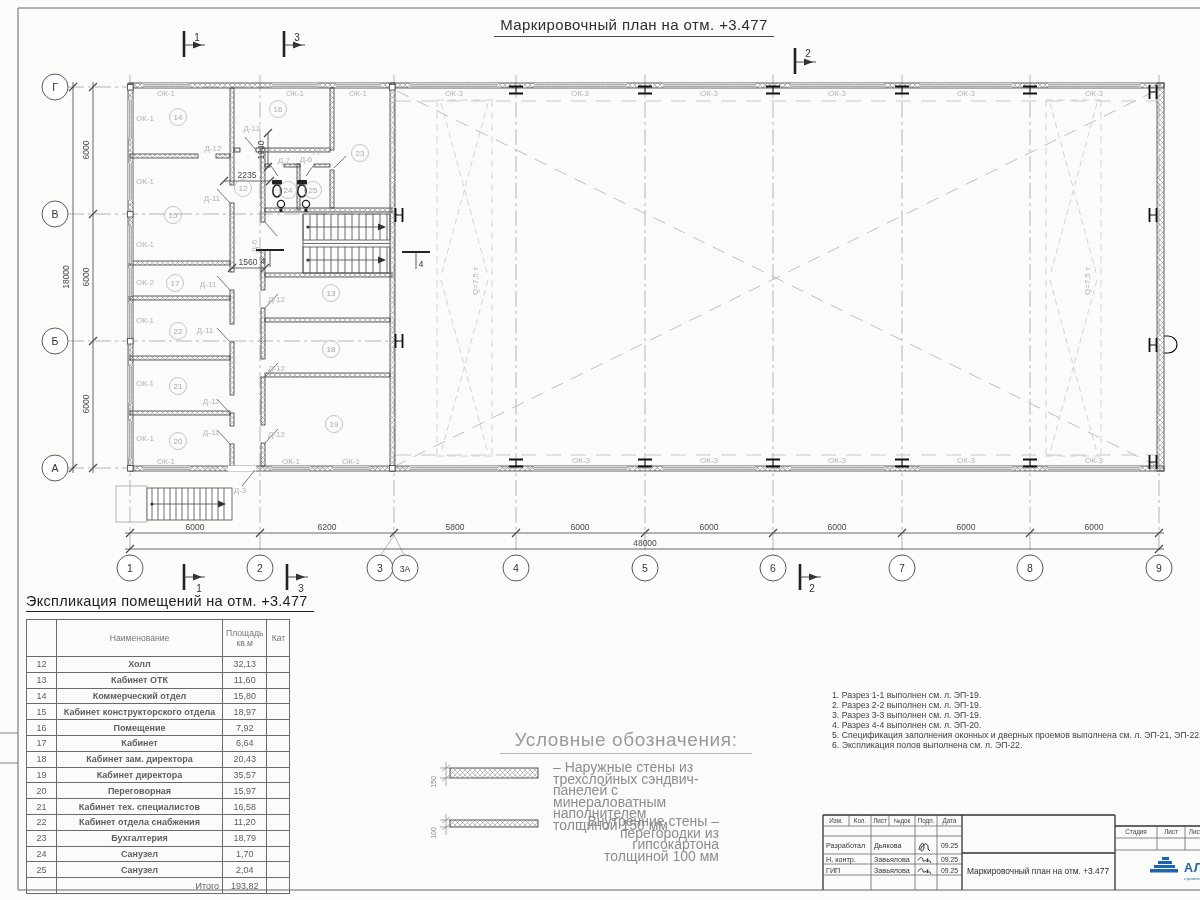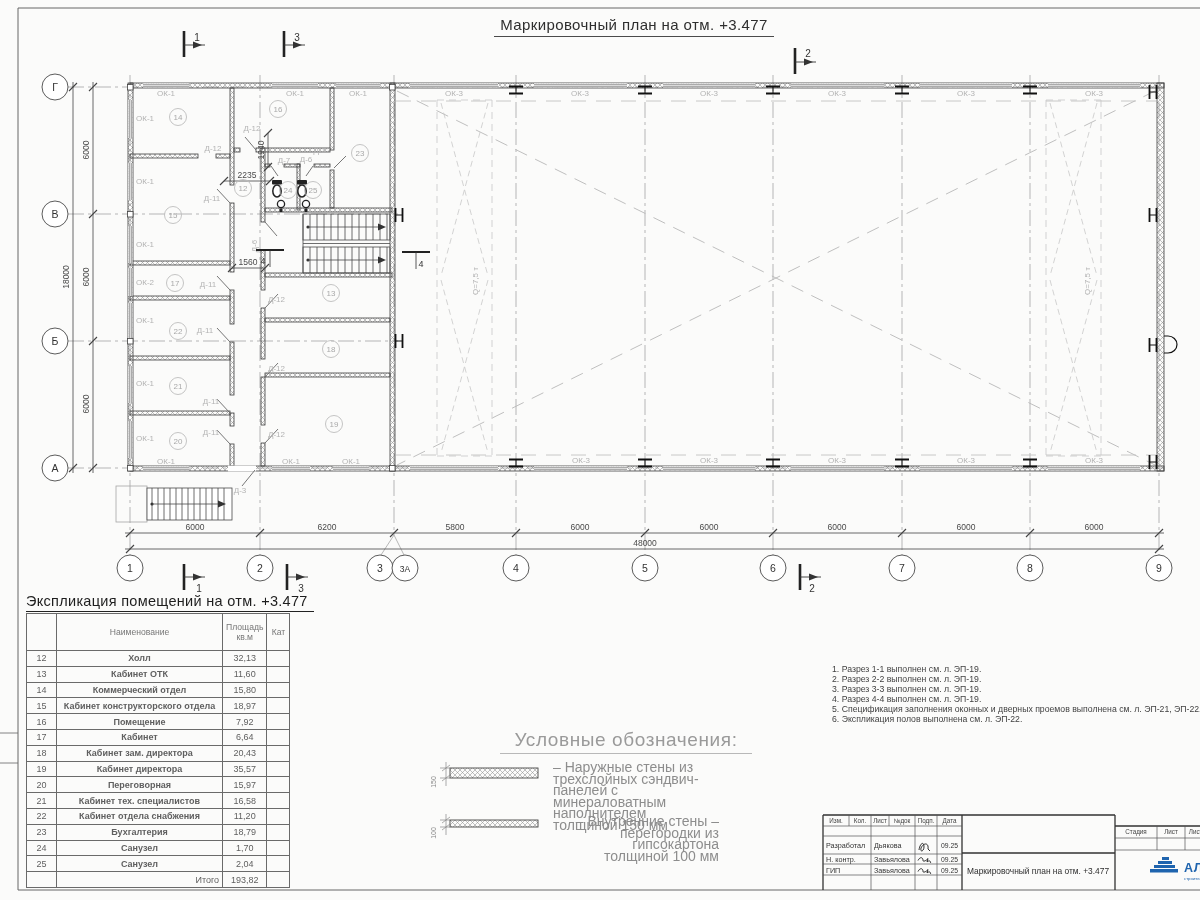--- a/index.html
+++ b/index.html
@@ -18,31 +18,31 @@
   .tbr{fill:#333;font-size:7.2px;text-anchor:start;}
   .tbd{fill:#333;font-size:6.8px;text-anchor:middle;}
   .tbt{fill:#2e2e2e;font-size:8.4px;text-anchor:middle;}
   .lgd{fill:#8a8a8a;font-size:7px;text-anchor:middle;}
   .logo-t{fill:#1f64ae;font-size:12.5px;font-weight:bold;letter-spacing:.5px;}
   .logo-s{fill:#1f64ae;font-size:4.3px;}
   .htitle{position:absolute;color:#2e2e2e;font-size:15px;letter-spacing:.4px;
     border-bottom:1.3px solid #4a4a4a;padding-bottom:3px;text-align:center;}
   .schedule{position:absolute;left:26px;top:592px;}
   .schedule-title{display:inline-block;color:#1e1e1e;font-size:14.5px;letter-spacing:.3px;
-    border-bottom:1.4px solid #222;padding-bottom:2px;padding-right:6px;margin-bottom:1px;}
+    border-bottom:1.4px solid #222;padding-bottom:2px;padding-right:6px;margin-bottom:7px;}
   table.sch{border-collapse:collapse;color:#5f5f5f;font-size:9px;border:1.4px solid #555;}
   table.sch td{border:0.8px solid #6a6a6a;height:14.8px;padding:0 3px;white-space:nowrap;overflow:hidden;}
   table.sch tr.hd td{height:36px;text-align:center;white-space:normal;color:#777;font-size:8.6px;line-height:10px;}
   td.c{text-align:center;}
   td.nm{text-align:center;font-weight:bold;}
   td.tot{text-align:right;padding-right:5px;}
   .legend-title{position:absolute;left:500px;top:729px;width:252px;text-align:center;color:#9a9a9a;
     font-size:19px;letter-spacing:.6px;border-bottom:1px solid #b8b8b8;padding-bottom:2px;}
   .legend-text{position:absolute;color:#8d8d8d;font-size:14px;line-height:11.5px;}
-  .notes{position:absolute;left:832px;top:664px;color:#3f3f3f;font-size:8.7px;line-height:10px;white-space:nowrap;}
+  .notes{position:absolute;left:832px;top:690px;color:#3f3f3f;font-size:8.7px;line-height:10px;white-space:nowrap;}
 </style>
 </head>
 <body>
 
 <div id="sheet">
 
 <svg width="1200" height="900" viewBox="0 0 1200 900">
   <defs>
     <pattern id="hatch" patternUnits="userSpaceOnUse" width="5" height="5">
       <path d="M0,5 L5,0 M0,0 L5,5" stroke="#8f8f8f" stroke-width="0.55" fill="none"></path>
@@ -541,18 +541,18 @@
 </div>
 
 <div class="legend-title">Условные обозначения:</div>
 <div class="legend-text" style="left:553px;top:762px;width:152px;">– Наружные стены из трехслойных сэндвич-панелей с минераловатным наполнителем толщиной 150 мм</div>
 <div class="legend-text" style="left:564px;top:816px;width:155px;text-align:right;">– Внутренние стены – перегородки из гипсокартона толщиной 100 мм</div>
 
 <div class="notes">
   <div>1. Разрез 1-1 выполнен см. л. ЭП-19.</div>
   <div>2. Разрез 2-2 выполнен см. л. ЭП-19.</div>
   <div>3. Разрез 3-3 выполнен см. л. ЭП-19.</div>
-  <div>4. Разрез 4-4 выполнен см. л. ЭП-19.</div>
+  <div>4. Разрез 4-4 выполнен см. л. ЭП-20.</div>
   <div>5. Спецификация заполнения оконных и дверных проемов выполнена см. л. ЭП-21, ЭП-22.</div>
   <div>6. Экспликация полов выполнена см. л. ЭП-22.</div>
 </div>
 
 </div>
 
 </body></html>

